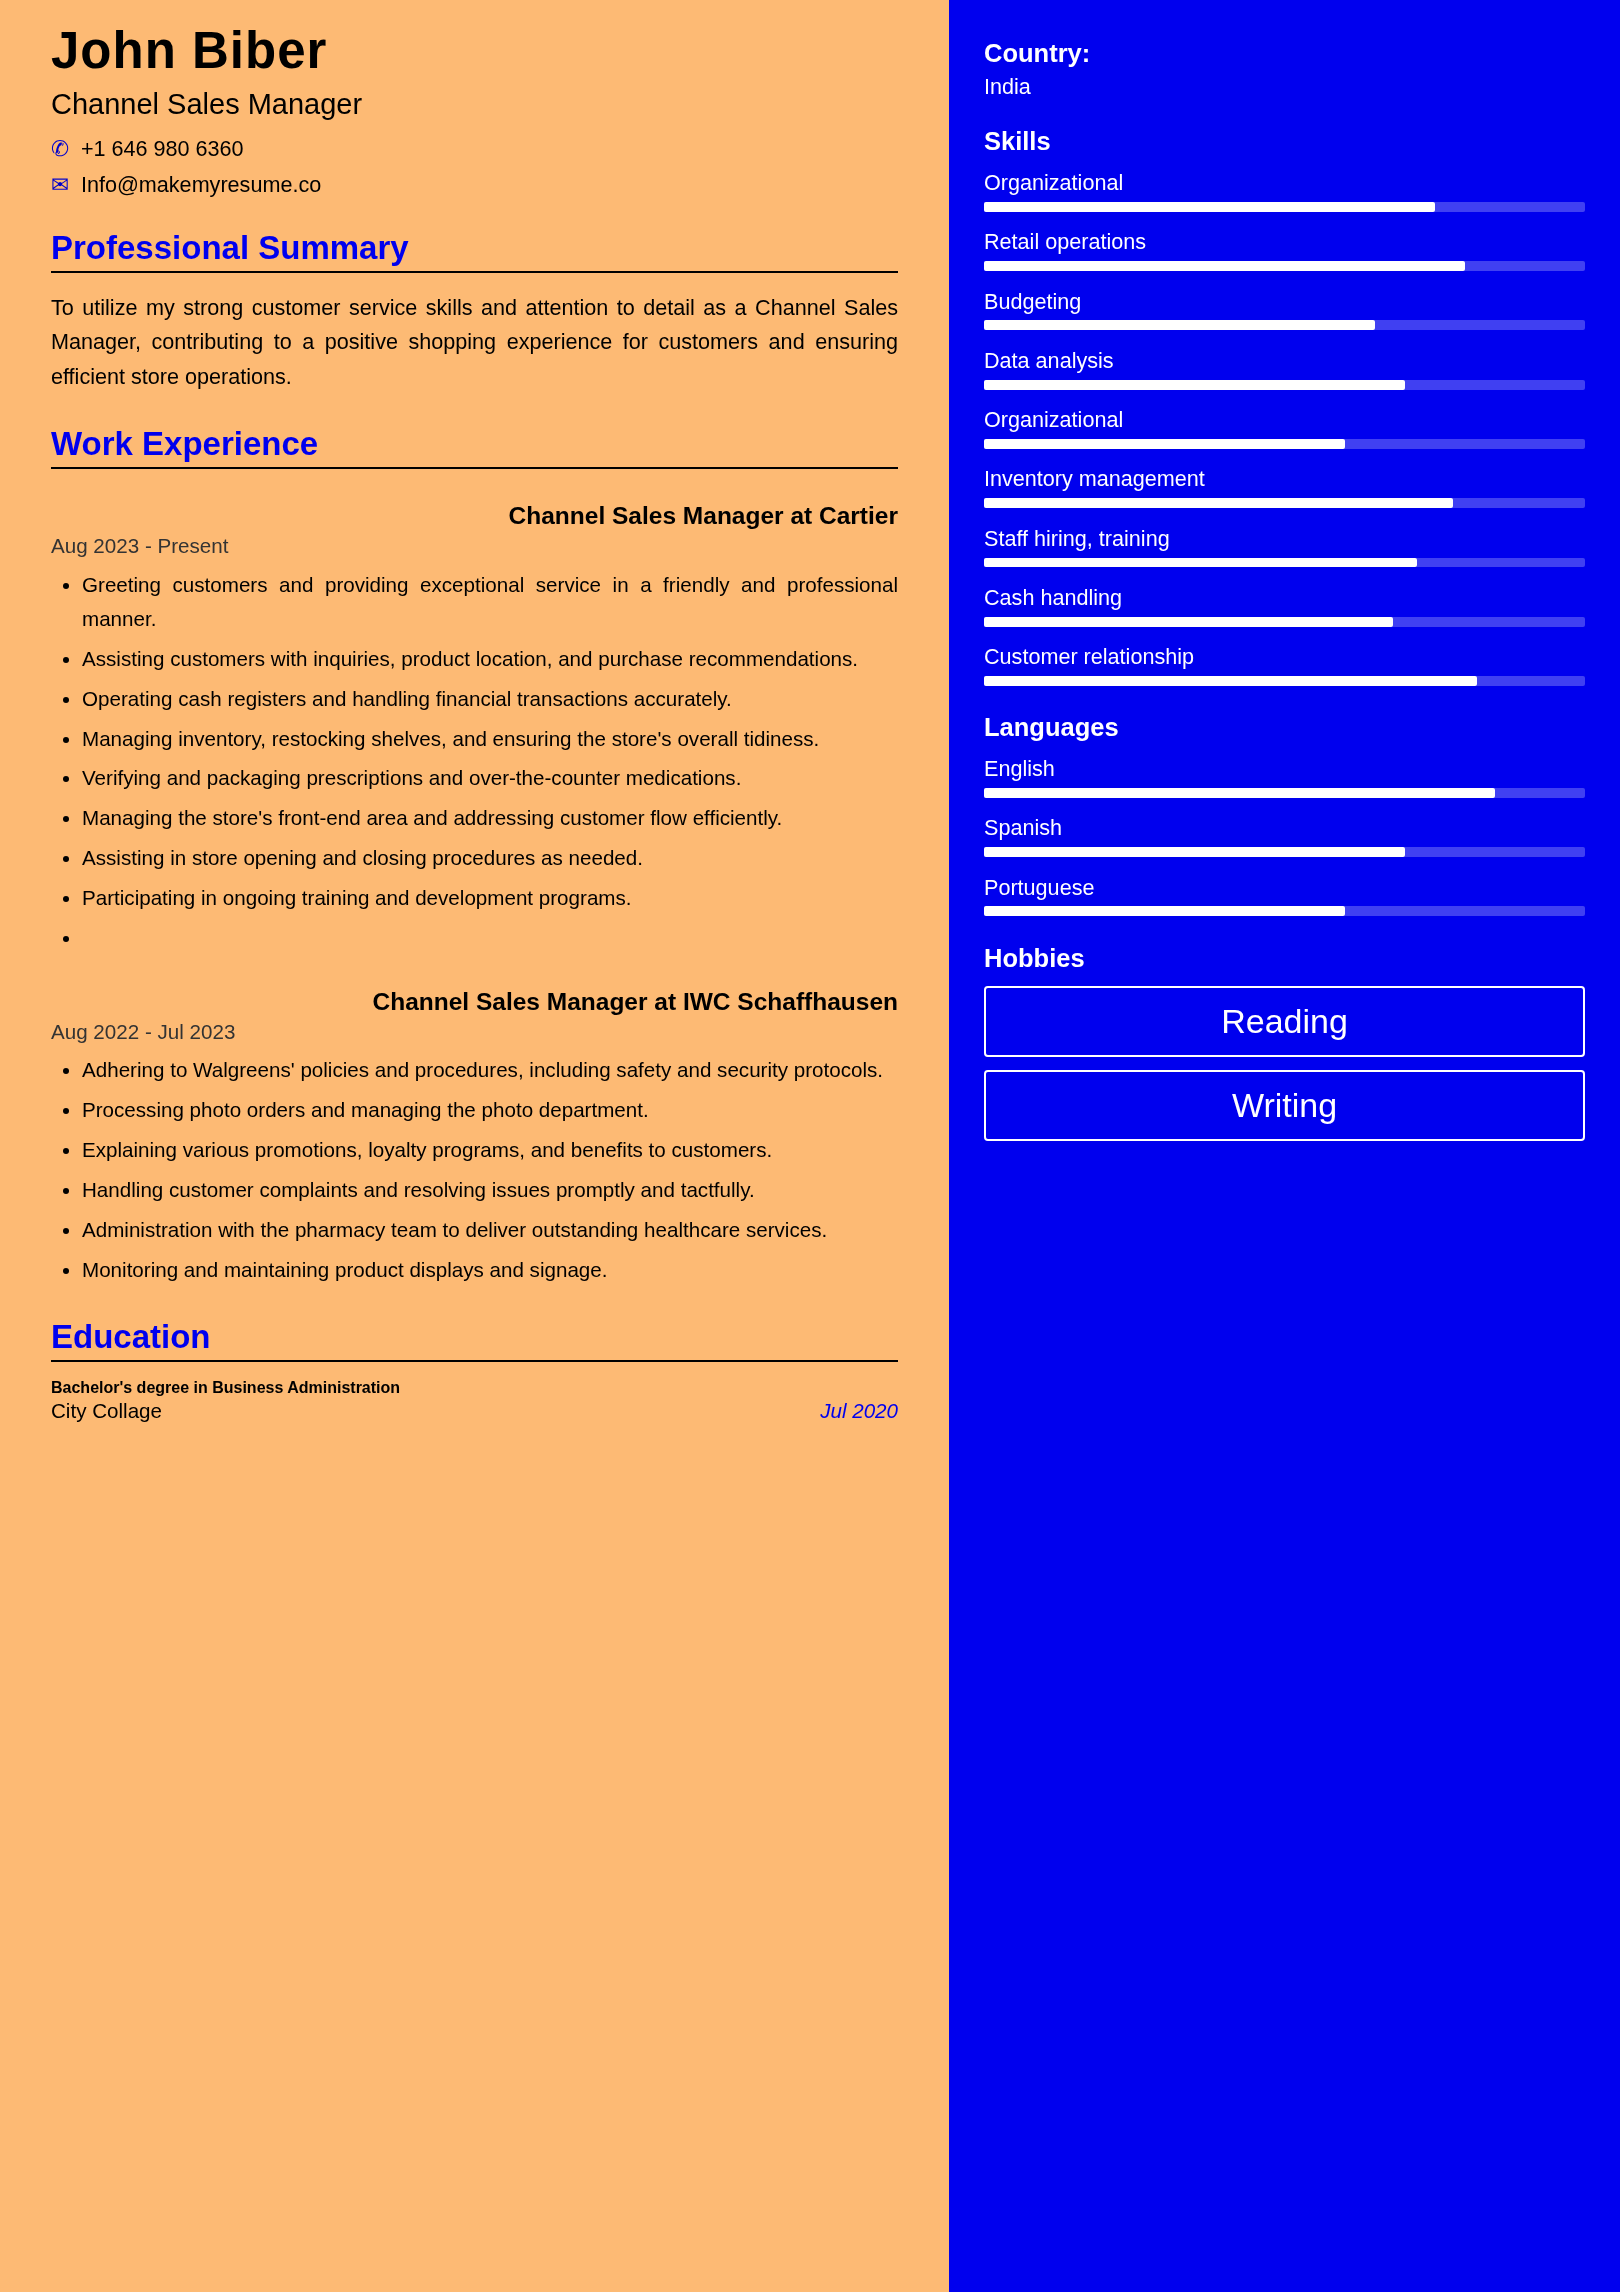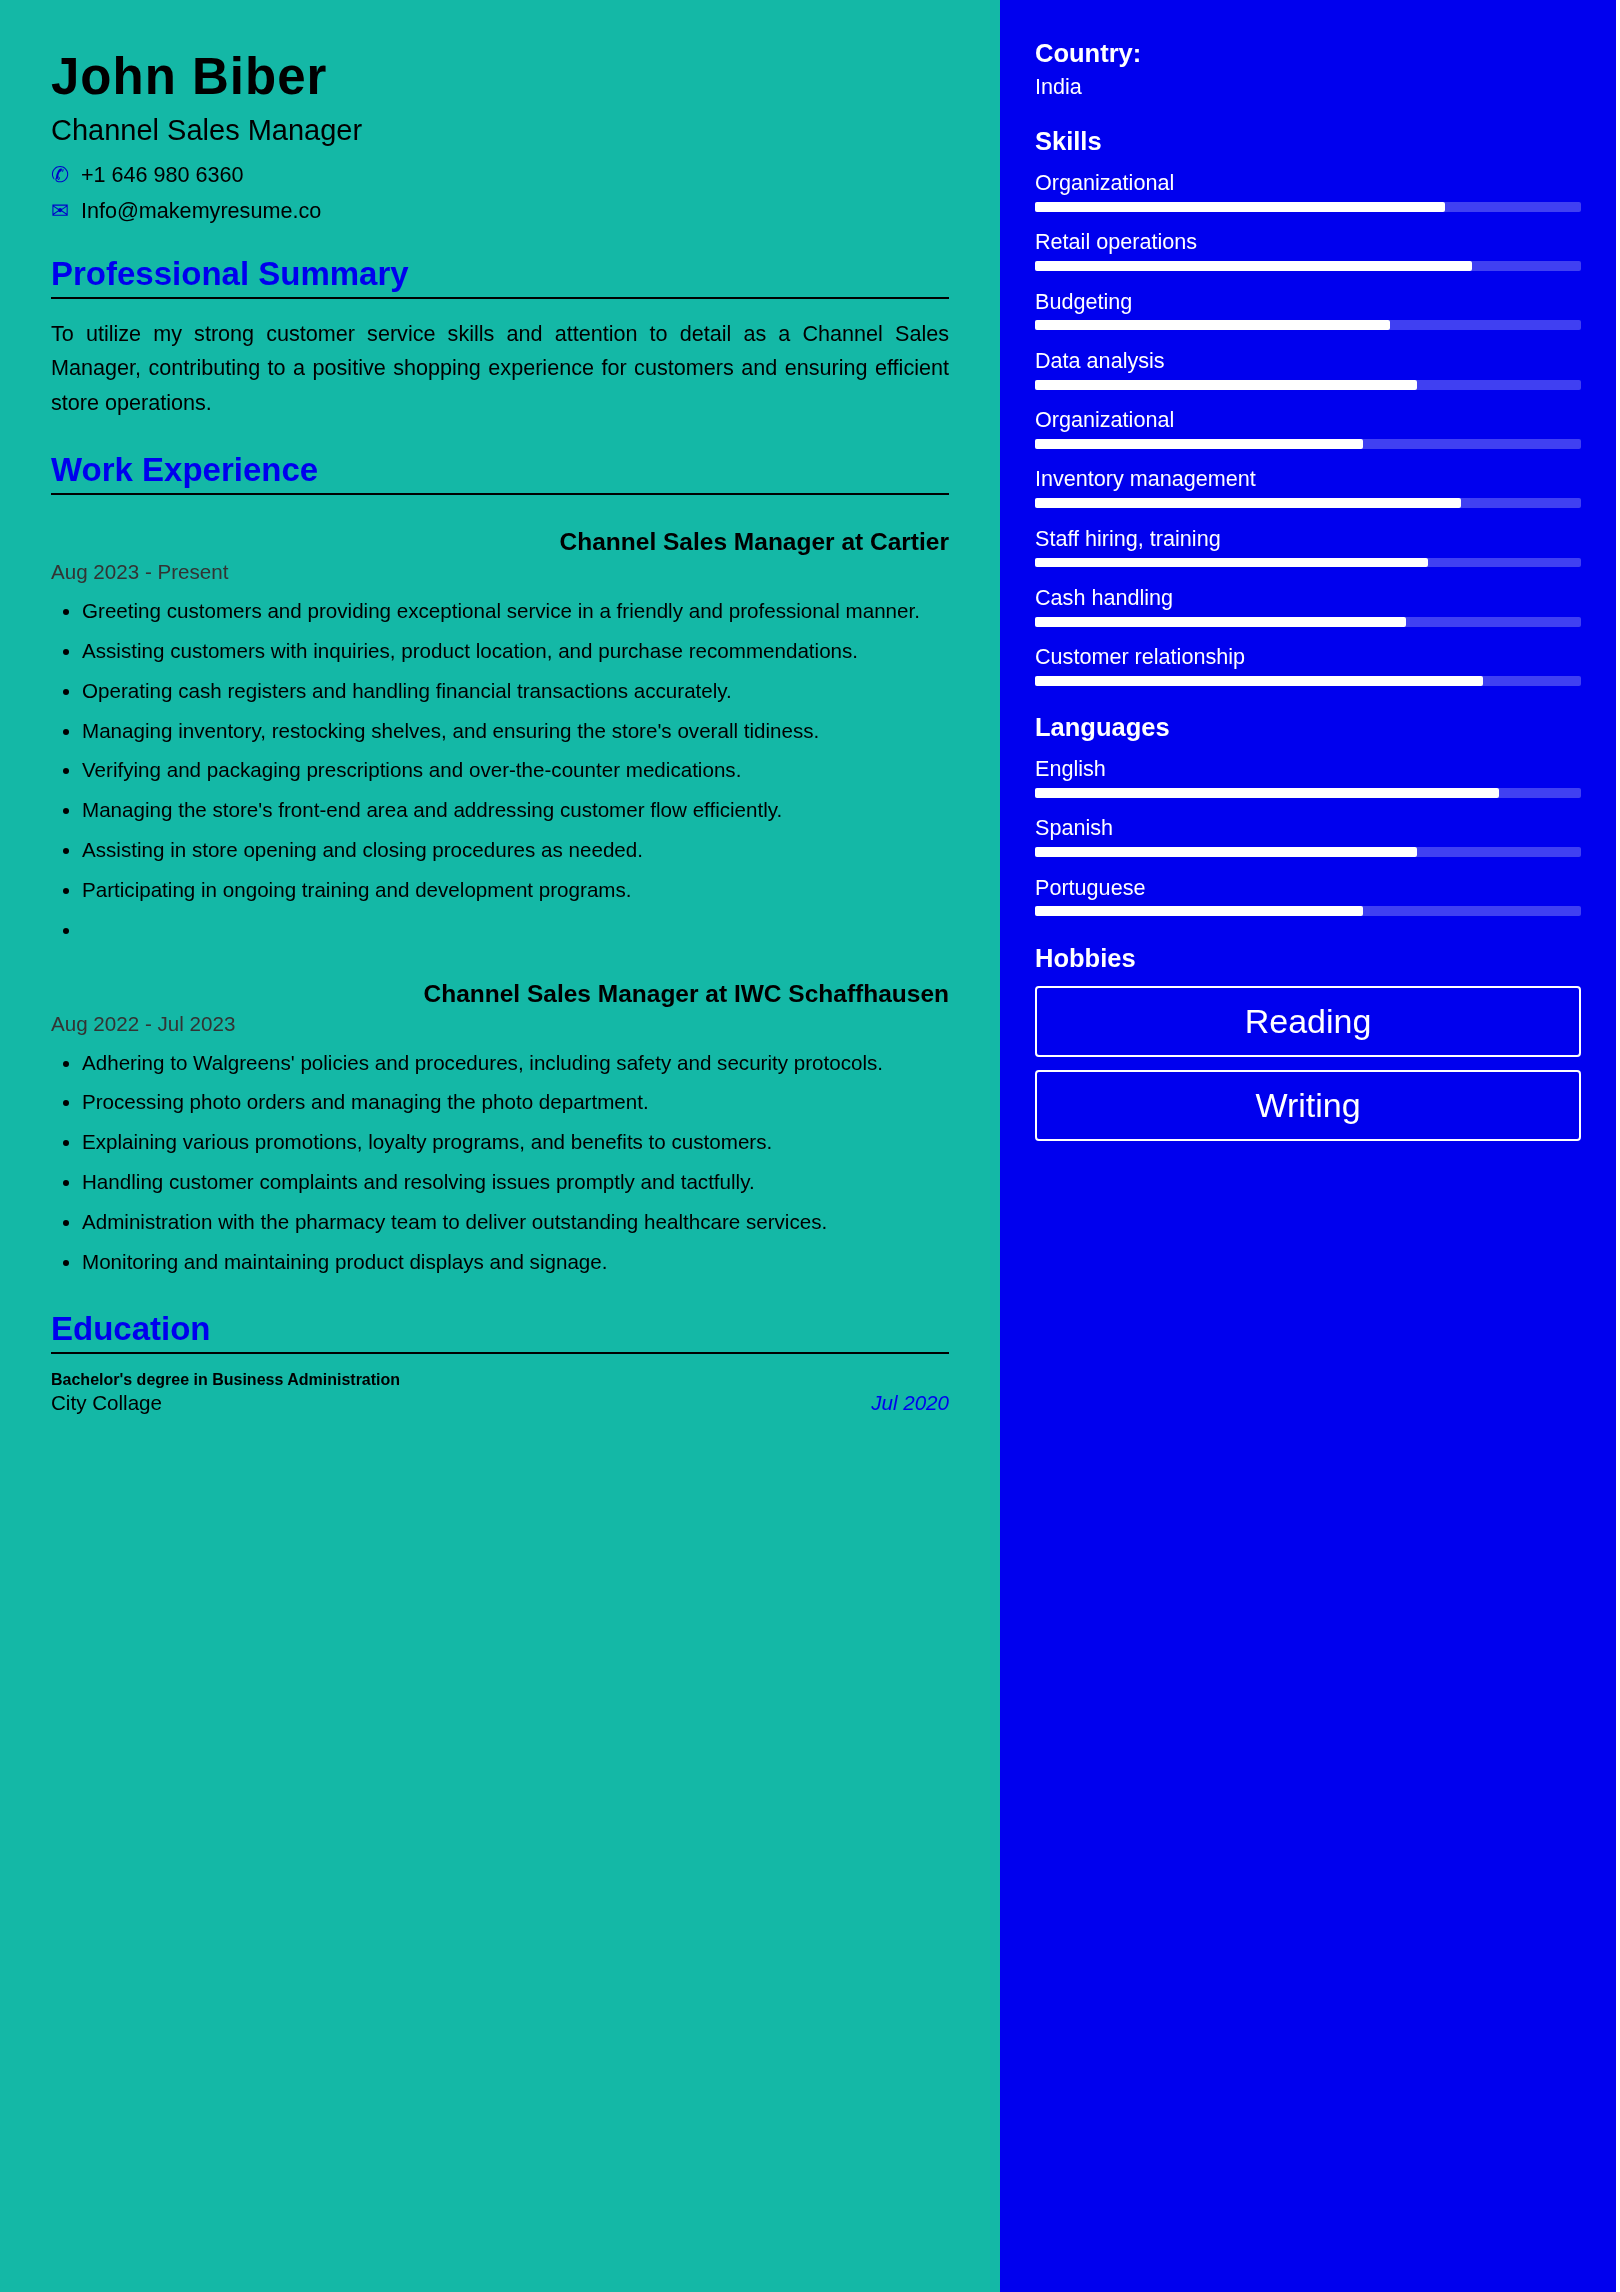--- a/index.html
+++ b/index.html
@@ -7,22 +7,22 @@
       font-family: Arial, sans-serif;
       background: #fff;
       display: flex;
       width: 1620px;
       min-height: 2293px;
     }
 
     
     .left-col {
       flex: 1;
-      padding: 47px 51px 47px 51px;
-      background: #14b8a6;
+      padding: 21px 51px 47px 51px;
+      background: #fdba74;
       max-width: 1000px;
     }
 
     .name {
       font-size: 51px;
       font-weight: 900;
       color: #000;
       margin-bottom: 7.8px;
       letter-spacing: 1px;
     }
@@ -105,21 +105,21 @@
       font-size: 20.6px;
     }
 
     .edu-date {
       color: #0000ee;
       font-style: italic;
     }
 
     
     .right-col {
-      width: 616px;
+      width: 671px;
       background: #0000ee;
       color: #fff;
       padding: 39px 35px;
       flex-shrink: 0;
     }
 
     .sidebar-section-title {
       font-size: 25.5px;
       font-weight: 700;
       color: #fff;

